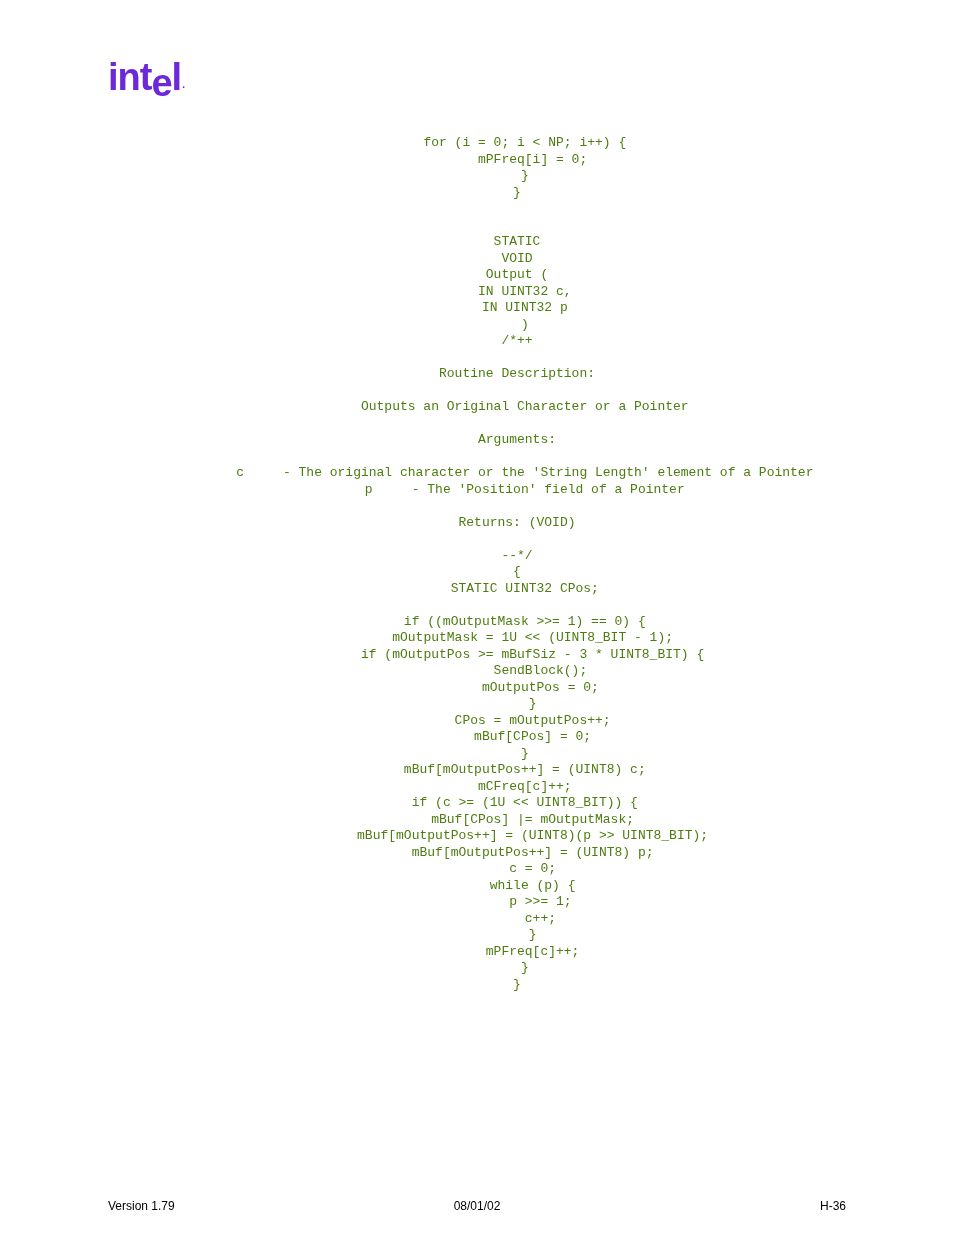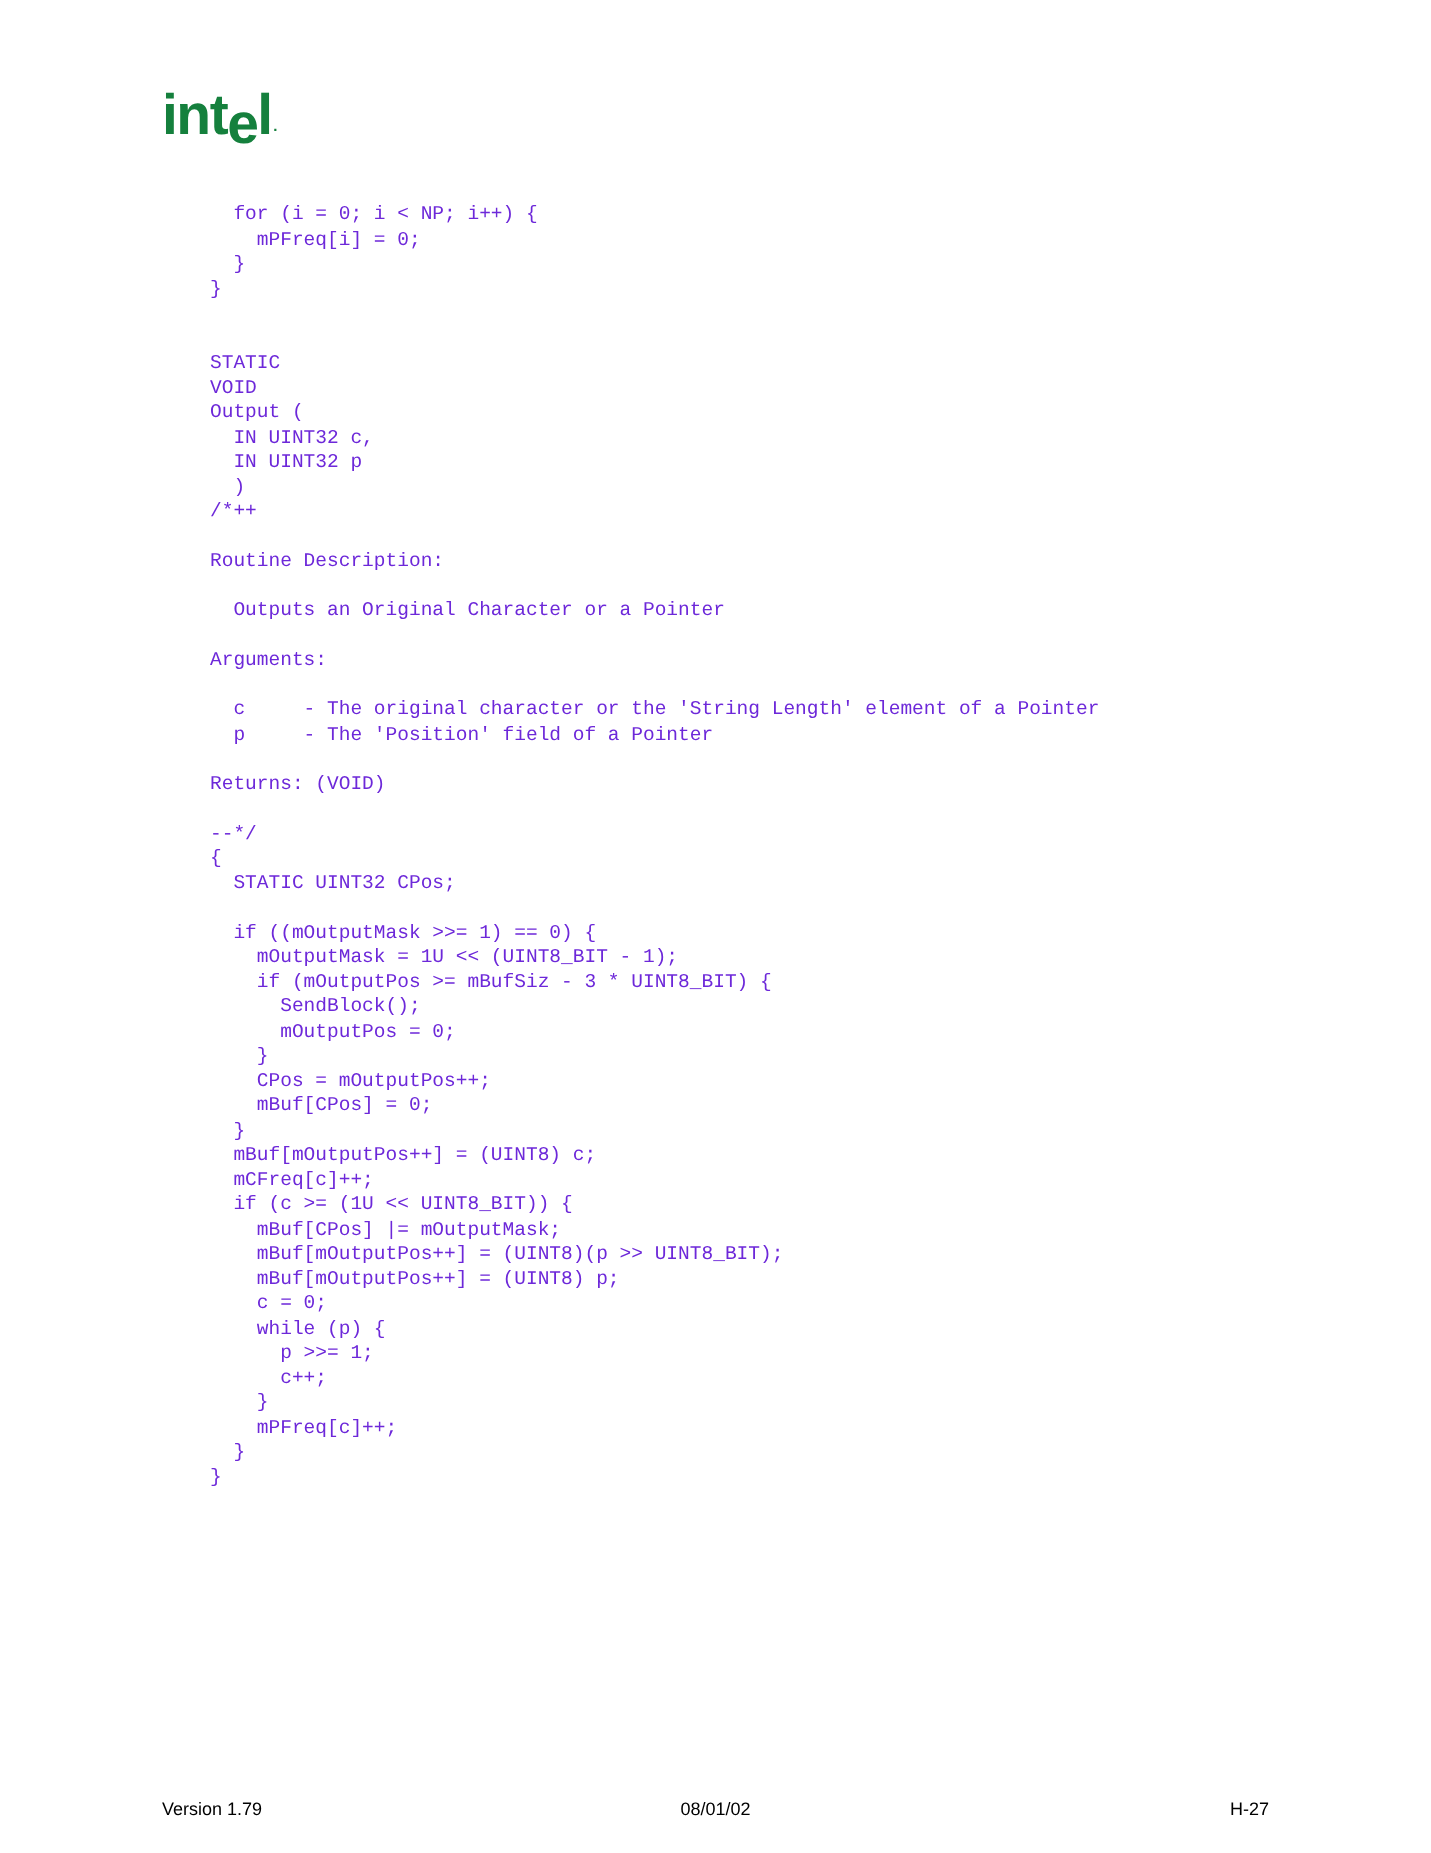--- a/index.html
+++ b/index.html
@@ -10,38 +10,39 @@
     font-family: "Courier New", monospace;
     position: relative;
   }
   .logo {
     position: absolute;
     top: 56px;
     left: 108px;
     font-family: Arial, Helvetica, sans-serif;
     font-size: 38px;
     font-weight: bold;
-    color: #15803d;
+    color: #6d28d9;
     letter-spacing: -1px;
   }
   .logo-sub {
     position: relative;
     top: 6px;
     font-size: 38px;
   }
   .code-block {
     position: absolute;
     top: 135px;
     left: 140px;
     right: 60px;
     white-space: pre;
     font-size: 13px;
     line-height: 16.5px;
-    color: #6d28d9;
+    color: #4d7c0f;
     font-family: "Courier New", monospace;
+    text-align: center;
   }
   .footer {
     position: absolute;
     bottom: 36px;
     left: 0;
     right: 0;
     width: 100%;
     font-family: Arial, Helvetica, sans-serif;
     font-size: 12px;
     color: #000;
@@ -106,14 +107,14 @@
       p &gt;&gt;= 1;
       c++;
     }
     mPFreq[c]++;
   }
 }</div>
 
 <div class="footer">
   <span class="footer-left">Version 1.79</span>
   <span class="footer-center">08/01/02</span>
-  <span class="footer-right">H-27</span>
+  <span class="footer-right">H-36</span>
 </div>
 
 </body></html>

